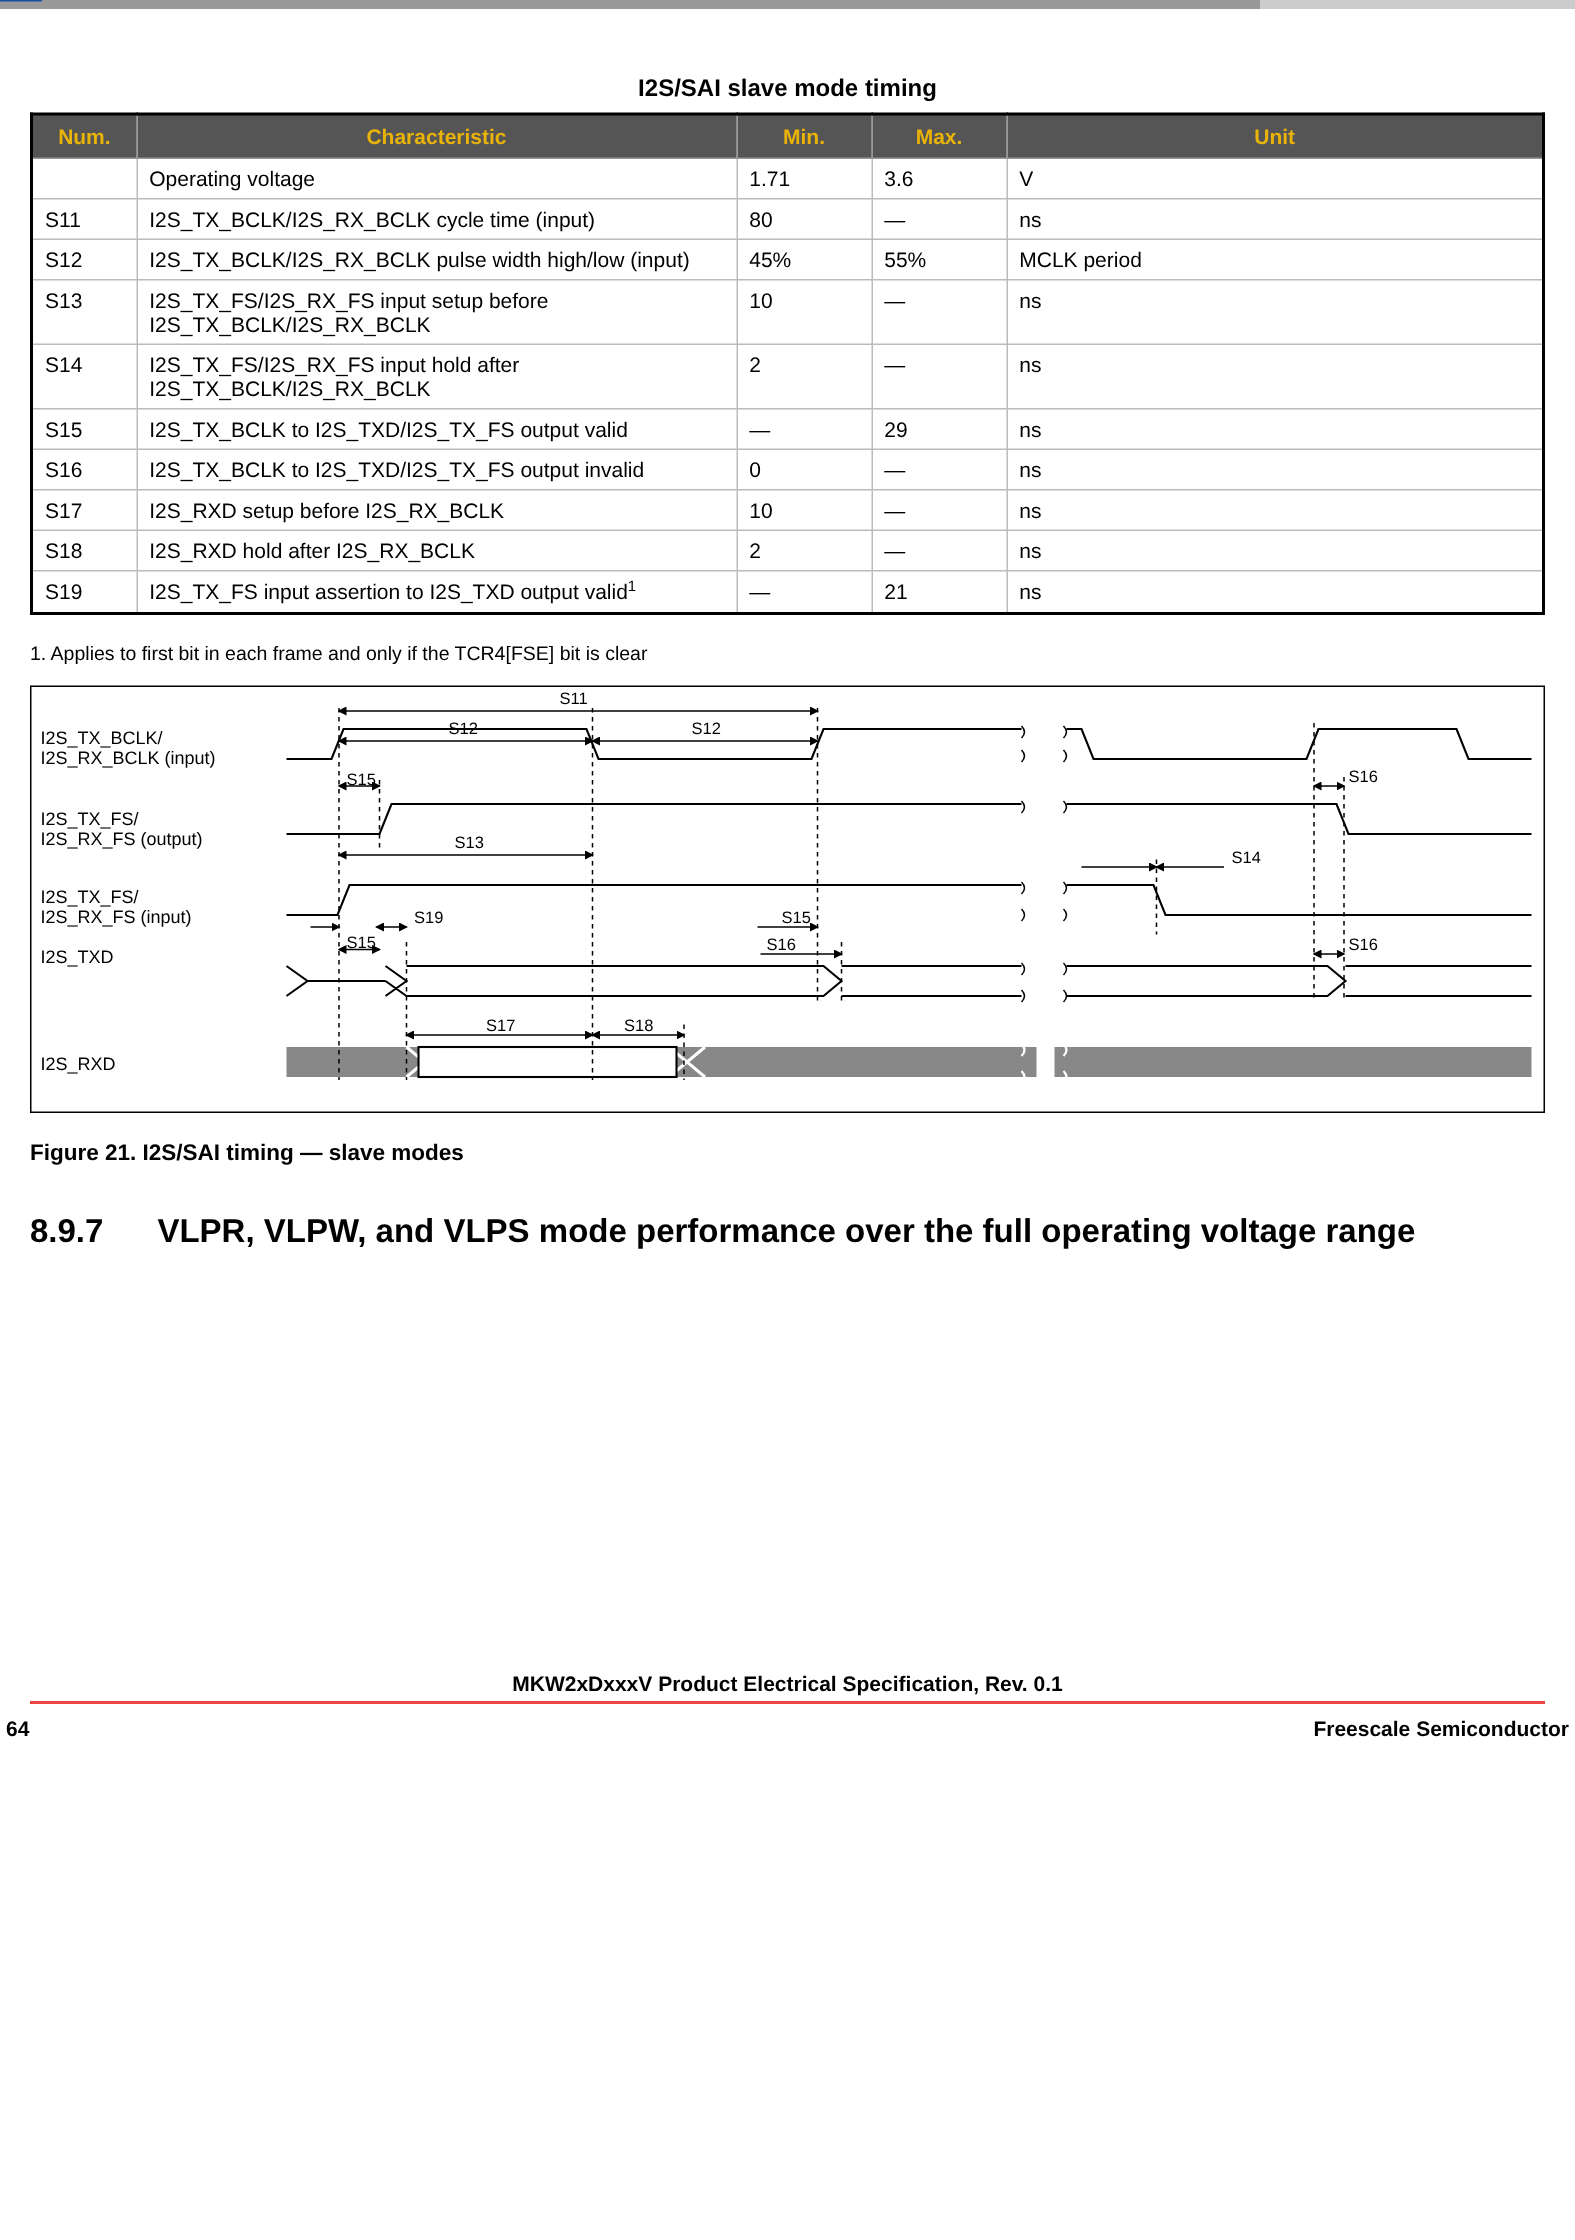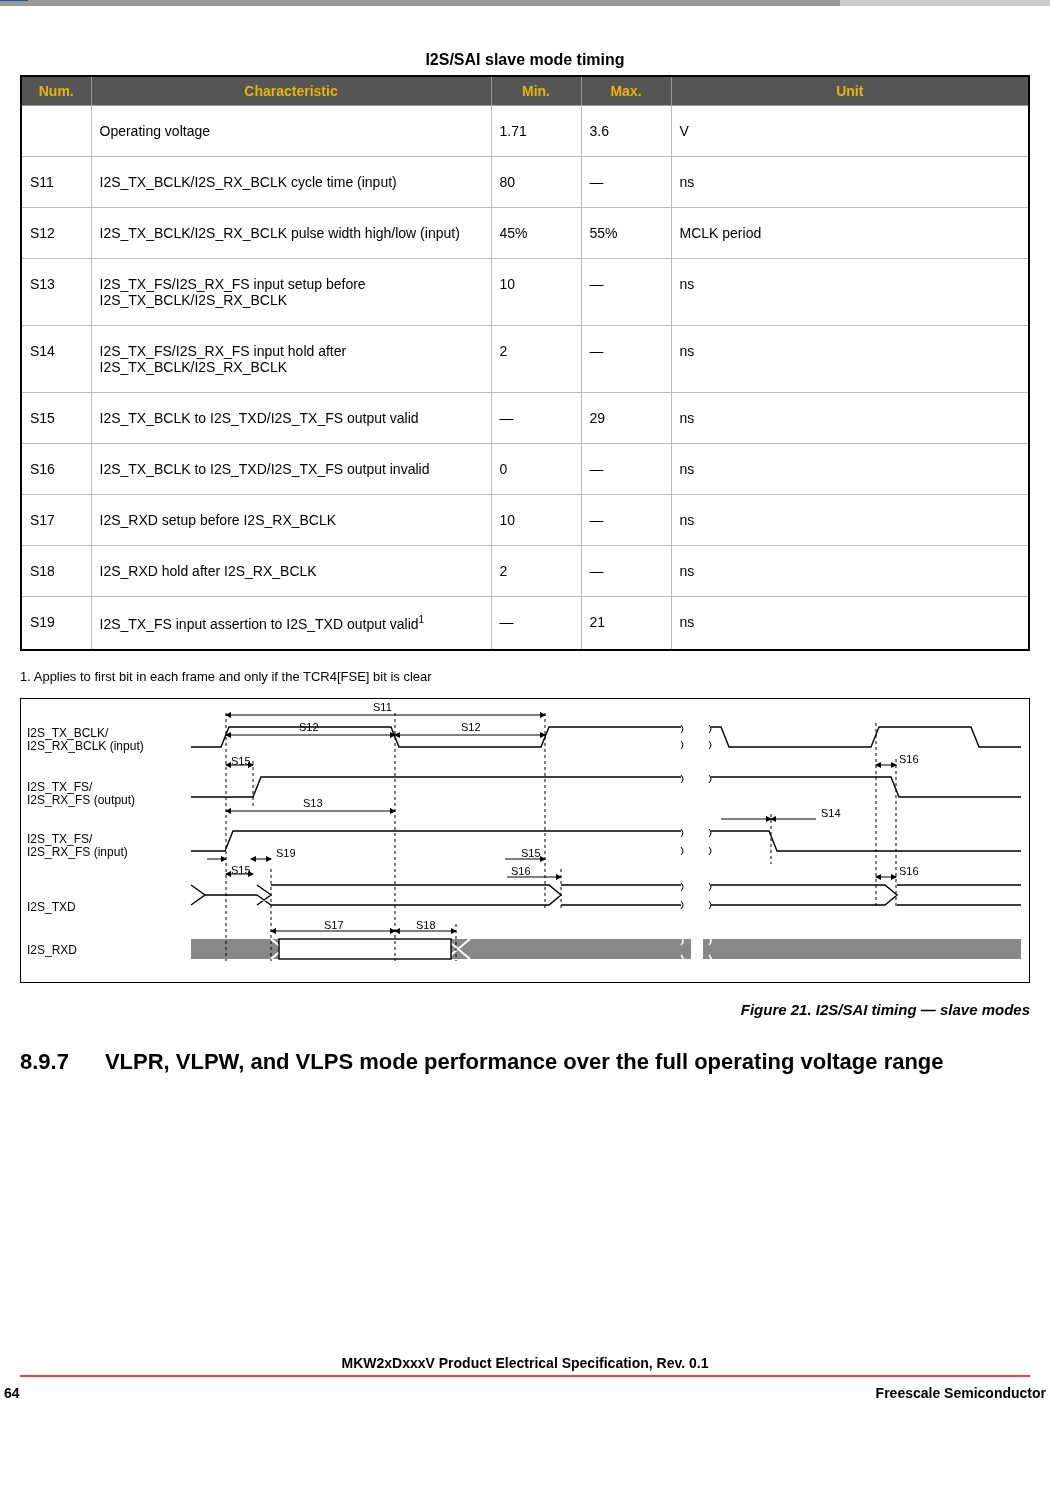--- a/index.html
+++ b/index.html
@@ -8,26 +8,26 @@
   .top-bar { height: 6px; background: linear-gradient(to right, #999 0%, #999 80%, #ccc 80%, #ccc 100%); margin-bottom: 6px; }
   .accent-bar { height: 3px; background: #1a4fa3; width: 28px; margin-top: -14px; margin-bottom: 50px; }
   .page { padding: 0 20px 0 20px; }
   .table-title { text-align: center; font-weight: bold; font-size: 16px; margin-bottom: 6px; }
   table.spec { width: 100%; border-collapse: collapse; border: 2px solid #000; font-size: 14px; }
   table.spec th { background: #555; color: #eab308; font-weight: bold; padding: 6px 8px; border: 1px solid #999; text-align: center; }
   table.spec th.num { width: 70px; }
   table.spec th.char { width: 400px; }
   table.spec th.min { width: 90px; }
   table.spec th.max { width: 90px; }
-  table.spec td { padding: 17px 8px; border: 1px solid #bbb; vertical-align: top; }
+  table.spec td { padding: 5px 8px; border: 1px solid #bbb; vertical-align: top; }
   table.spec tr td:first-child { text-align: left; }
   .footnote { font-size: 13px; margin: 18px 0 14px 0; }
   .sup { font-size: 10px; vertical-align: super; }
   .timing-fig { border: 1px solid #000; width: 100%; height: 285px; position: relative; background: #fff; font-size: 12px; }
-  .fig-caption { text-align: right; font-weight: bold; font-size: 15px; margin: 18px 0 30px 0; font-style: italic; }
+  .fig-caption { text-align: left; font-weight: bold; font-size: 15px; margin: 18px 0 30px 0; }
   .sec-row { display: flex; align-items: baseline; gap: 36px; }
   .sec-num { font-weight: bold; font-size: 22px; flex: 0 0 auto; }
   .sec-title { font-weight: bold; font-size: 22px; line-height: 1.25; text-align: right; }
   .body-text { font-size: 17px; margin-top: 14px; line-height: 1.35; font-family: "Times New Roman", serif; }
   .footer { position: relative; margin-top: 280px; }
   .footer-title { text-align: center; font-weight: bold; font-size: 14px; border-bottom: 2px solid #ef4444; padding-bottom: 4px; margin: 0 20px; }
   .footer-row { display: flex; justify-content: space-between; font-size: 14px; padding: 8px 4px 0 4px; font-weight: bold; }
   
   .sig-label { position: absolute; left: 6px; font-size: 12px; line-height: 1.1; }
   .marker { position: absolute; font-size: 11px; }
@@ -126,21 +126,21 @@
         </tr>
       </tbody>
   </table>
 
   <div class="footnote">1.   Applies to first bit in each frame and only if the TCR4[FSE] bit is clear</div>
 
   <div class="timing-fig">
     <div class="sig-label" style="top:28px"><span>I2S_TX_BCLK/<br>I2S_RX_BCLK (input)</span></div>
     <div class="sig-label" style="top:82px"><span>I2S_TX_FS/<br>I2S_RX_FS (output)</span></div>
     <div class="sig-label" style="top:134px"><span>I2S_TX_FS/<br>I2S_RX_FS (input)</span></div>
-    <div class="sig-label" style="top:202px"><span>I2S_TXD</span></div>
+    <div class="sig-label" style="top:174px"><span>I2S_TXD</span></div>
     <div class="sig-label" style="top:245px"><span>I2S_RXD</span></div>
 
     <svg class="diagram" width="1006" height="283">
       <defs>
         <marker id="ah" markerWidth="6" markerHeight="6" refX="5" refY="3" orient="auto">
             <path d="M0,0 L6,3 L0,6 Z" fill="#000"></path>
           </marker>
         <marker id="ahb" markerWidth="6" markerHeight="6" refX="1" refY="3" orient="auto">
             <path d="M6,0 L0,3 L6,6 Z" fill="#000"></path>
           </marker>

